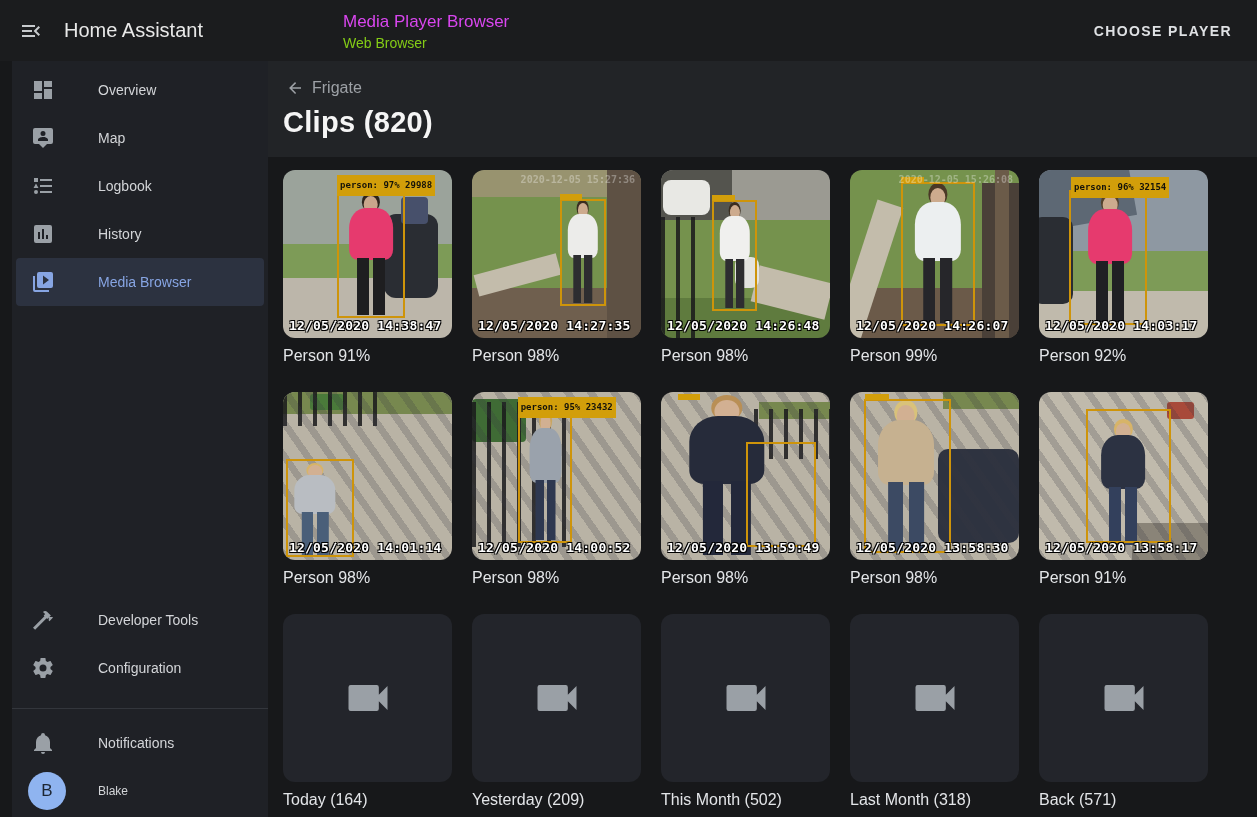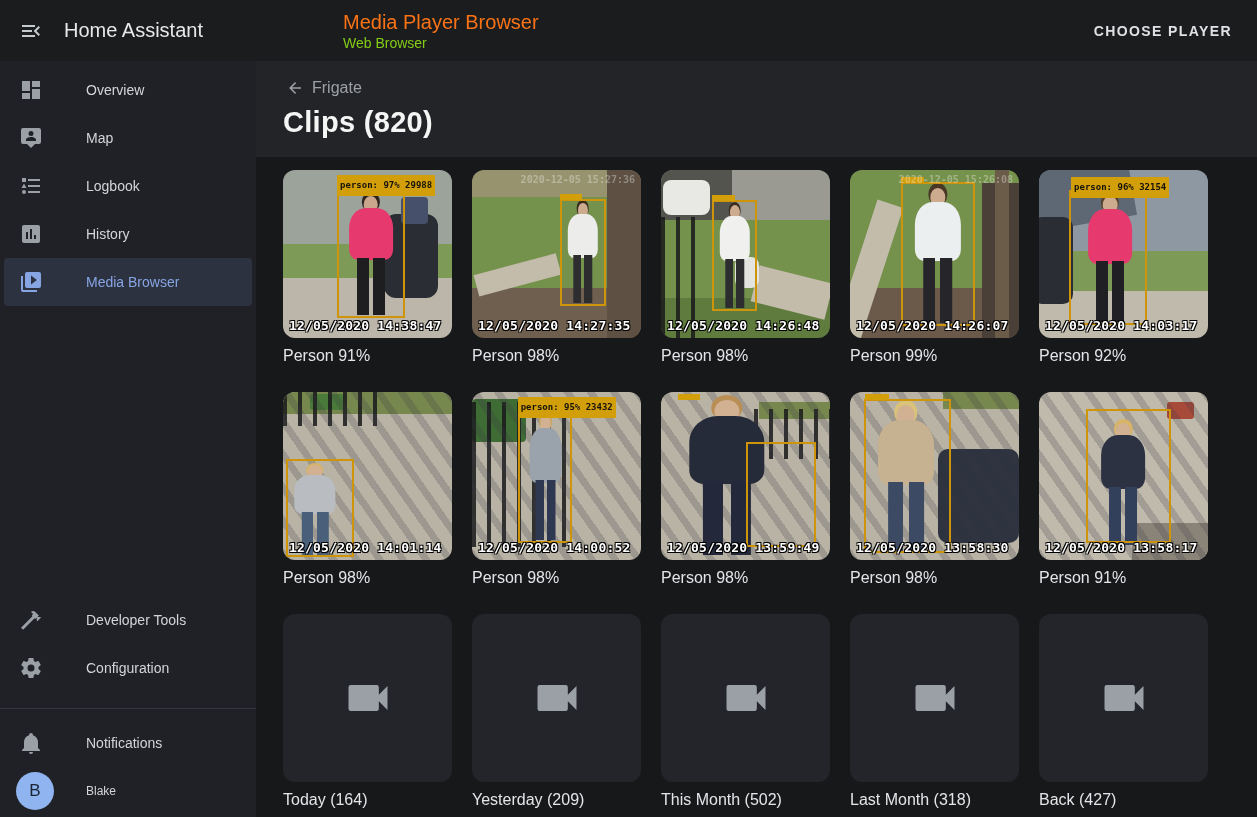--- a/index.html
+++ b/index.html
@@ -8,29 +8,29 @@
 
   
   .topbar { position:absolute; top:0; left:0; width:1257px; height:61px;
     background:#1b1c1e; display:flex; align-items:center; z-index:10;justify-content:space-between; }
   .topbar-left { width:256px; display:flex; align-items:center; flex:none; }
   .icon-btn { background:none; border:none; color:#c7cacd; width:48px; height:48px;
     margin-left:7px; display:flex; align-items:center; justify-content:center; cursor:pointer; }
   .icon-btn svg { width:24px; height:24px; }
   .app-title { color:#e8e8e8; font-size:20px; margin-left:9px; white-space:nowrap; }
   .page-head { margin-left:87px; }
-  .page-title { color:#f97316; font-size:20px; font-weight:400; line-height:24px; }
+  .page-title { color:#d946ef; font-size:17px; font-weight:400; line-height:24px; }
   .page-subtitle { color:#84cc16; font-size:14px; line-height:18px; }
   .spacer { flex:1; }
   .choose-player { background:none; border:none; color:#dfe1e4; font-size:14px; font-weight:700;
     letter-spacing:1.4px; margin-right:17px; padding:8px; cursor:pointer;
     font-family:"Liberation Sans", sans-serif; }
 
   
-  .sidebar { position:absolute; top:61px; left:0; width:256px; height:756px;
+  .sidebar { position:absolute; top:61px; left:12px; width:256px; height:756px;
     background:#1f2126; z-index:5; }
   .nav-list { padding-top:5px; }
   .nav-item { height:48px; margin:0 4px; border-radius:4px; display:flex; align-items:center;
     cursor:pointer; color:#d3d5d8; }
   .nav-item svg { width:24px; height:24px; flex:none; margin-left:15px; color:#9aa0a6; }
   .nav-item .nav-label { font-size:14px; font-weight:500; margin-left:43px; white-space:nowrap; }
   .nav-item.selected { background:rgba(140,170,255,0.12); }
   .nav-item.selected svg, .nav-item.selected .nav-label { color:#87a5e3; }
   .sidebar-footer { position:absolute; bottom:2px; left:0; width:100%; }
   .sidebar-divider { border-top:1px solid #33363c; margin:16px 0 10px 0; }
@@ -372,16 +372,16 @@
           </svg>
         </div>
         <div class="caption">Last Month (318)</div>
       </div>
       <div class="cell">
         <div class="thumb folder">
           <svg viewBox="0 0 24 24" fill="currentColor">
             <path d="M17,10.5V7A1,1 0 0,0 16,6H4A1,1 0 0,0 3,7V17A1,1 0 0,0 4,18H16A1,1 0 0,0 17,17V13.5L21,17.5V6.5L17,10.5Z"></path>
           </svg>
         </div>
-        <div class="caption">Back (427)</div>
+        <div class="caption">Back (571)</div>
       </div>
     </div>
 </main>
 
 </body></html>

